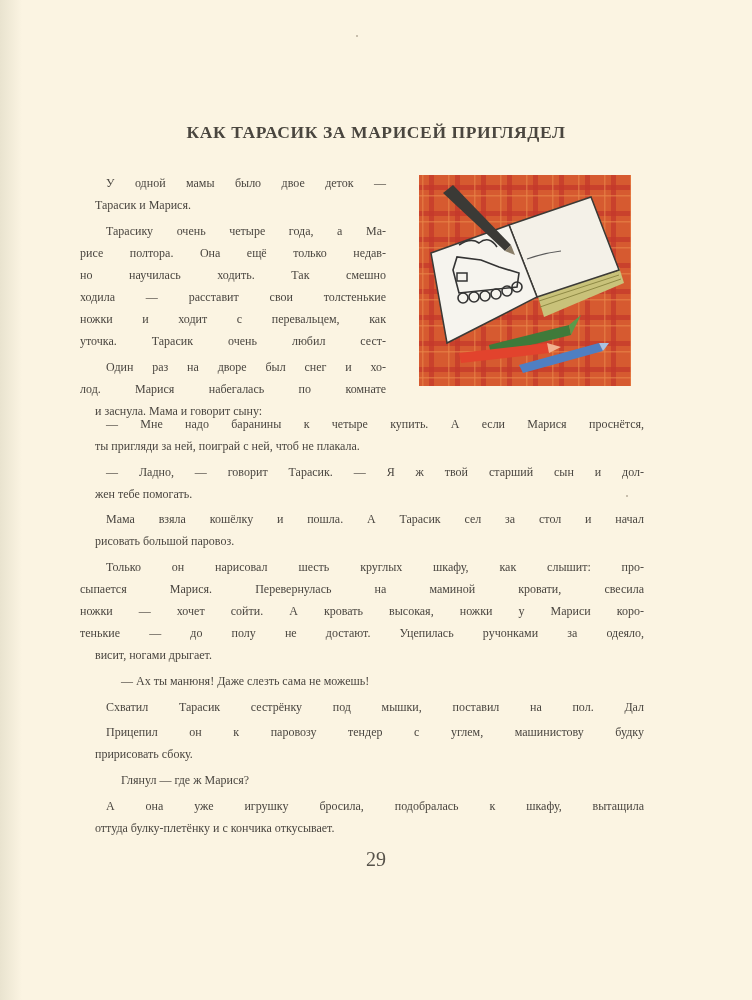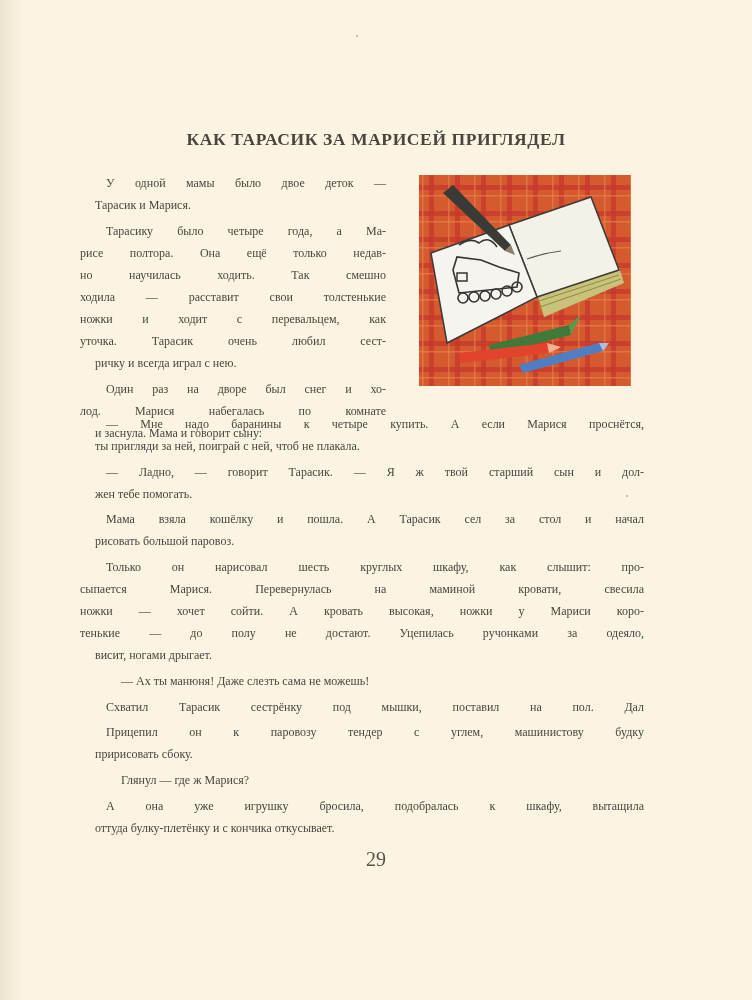--- a/index.html
+++ b/index.html
@@ -40,21 +40,21 @@
       font-size: 20px; color: #56524a;
     }
   </style>
 </head>
 <body>
 
 <div class="page-shade-left"></div>
 <div class="speck" style="left:356px;top:35px"></div>
 <div class="speck" style="left:626px;top:495px"></div>
 
-<h1 class="title" style="margin:16px">КАК ТАРАСИК ЗА МАРИСЕЙ ПРИГЛЯДЕЛ</h1>
+<h1 class="title" style="margin:9px">КАК ТАРАСИК ЗА МАРИСЕЙ ПРИГЛЯДЕЛ</h1>
 
 <div class="illustration">
   <svg width="212" height="211" viewBox="0 0 212 211">
     <defs>
       <pattern id="plaid" width="26" height="26" patternUnits="userSpaceOnUse">
         <rect width="26" height="26" fill="#d65a30"></rect>
         <rect x="0" y="10" width="26" height="5" fill="#c4382a" opacity="0.75"></rect>
         <rect x="10" y="0" width="5" height="26" fill="#c4382a" opacity="0.75"></rect>
         <rect x="3" y="0" width="1.5" height="26" fill="#e9874a" opacity="0.6"></rect>
         <rect x="0" y="20" width="26" height="1.5" fill="#e9874a" opacity="0.6"></rect>
@@ -89,27 +89,26 @@
     <path d="M128 168 L142 172 L130 178 Z" fill="#f2b291"></path>
     <path d="M100 190 L180 168 L184 176 L104 198 Z" fill="#4f7fc2"></path>
     <path d="M180 168 L190 168 L184 176 Z" fill="#a9c2e2"></path>
   </svg>
 </div>
 
 <div class="text-col-narrow">
   <div class="line indent">У одной мамы было двое деток —</div>
   <div class="line last">Тарасик и Марися.</div>
   <div class="para-gap"></div>
-  <div class="line indent">Тарасику было четыре года, а Ма-</div>
+  <div class="line indent">Тарасику очень четыре года, а Ма-</div>
   <div class="line">рисе полтора. Она ещё только недав-</div>
   <div class="line">но научилась ходить. Так смешно</div>
   <div class="line">ходила — расставит свои толстенькие</div>
   <div class="line">ножки и ходит с перевальцем, как</div>
   <div class="line">уточка. Тарасик очень любил сест-</div>
-  <div class="line last">ричку и всегда играл с нею.</div>
   <div class="para-gap"></div>
   <div class="line indent">Один раз на дворе был снег и хо-</div>
   <div class="line">лод. Марися набегалась по комнате</div>
   <div class="line last">и заснула. Мама и говорит сыну:</div>
 </div>
 
 <div class="text-col-wide">
   <div class="line indent">— Мне надо баранины к четыре купить. А если Марися проснётся,</div>
   <div class="line last">ты пригляди за ней, поиграй с ней, чтоб не плакала.</div>
   <div class="para-gap"></div>

